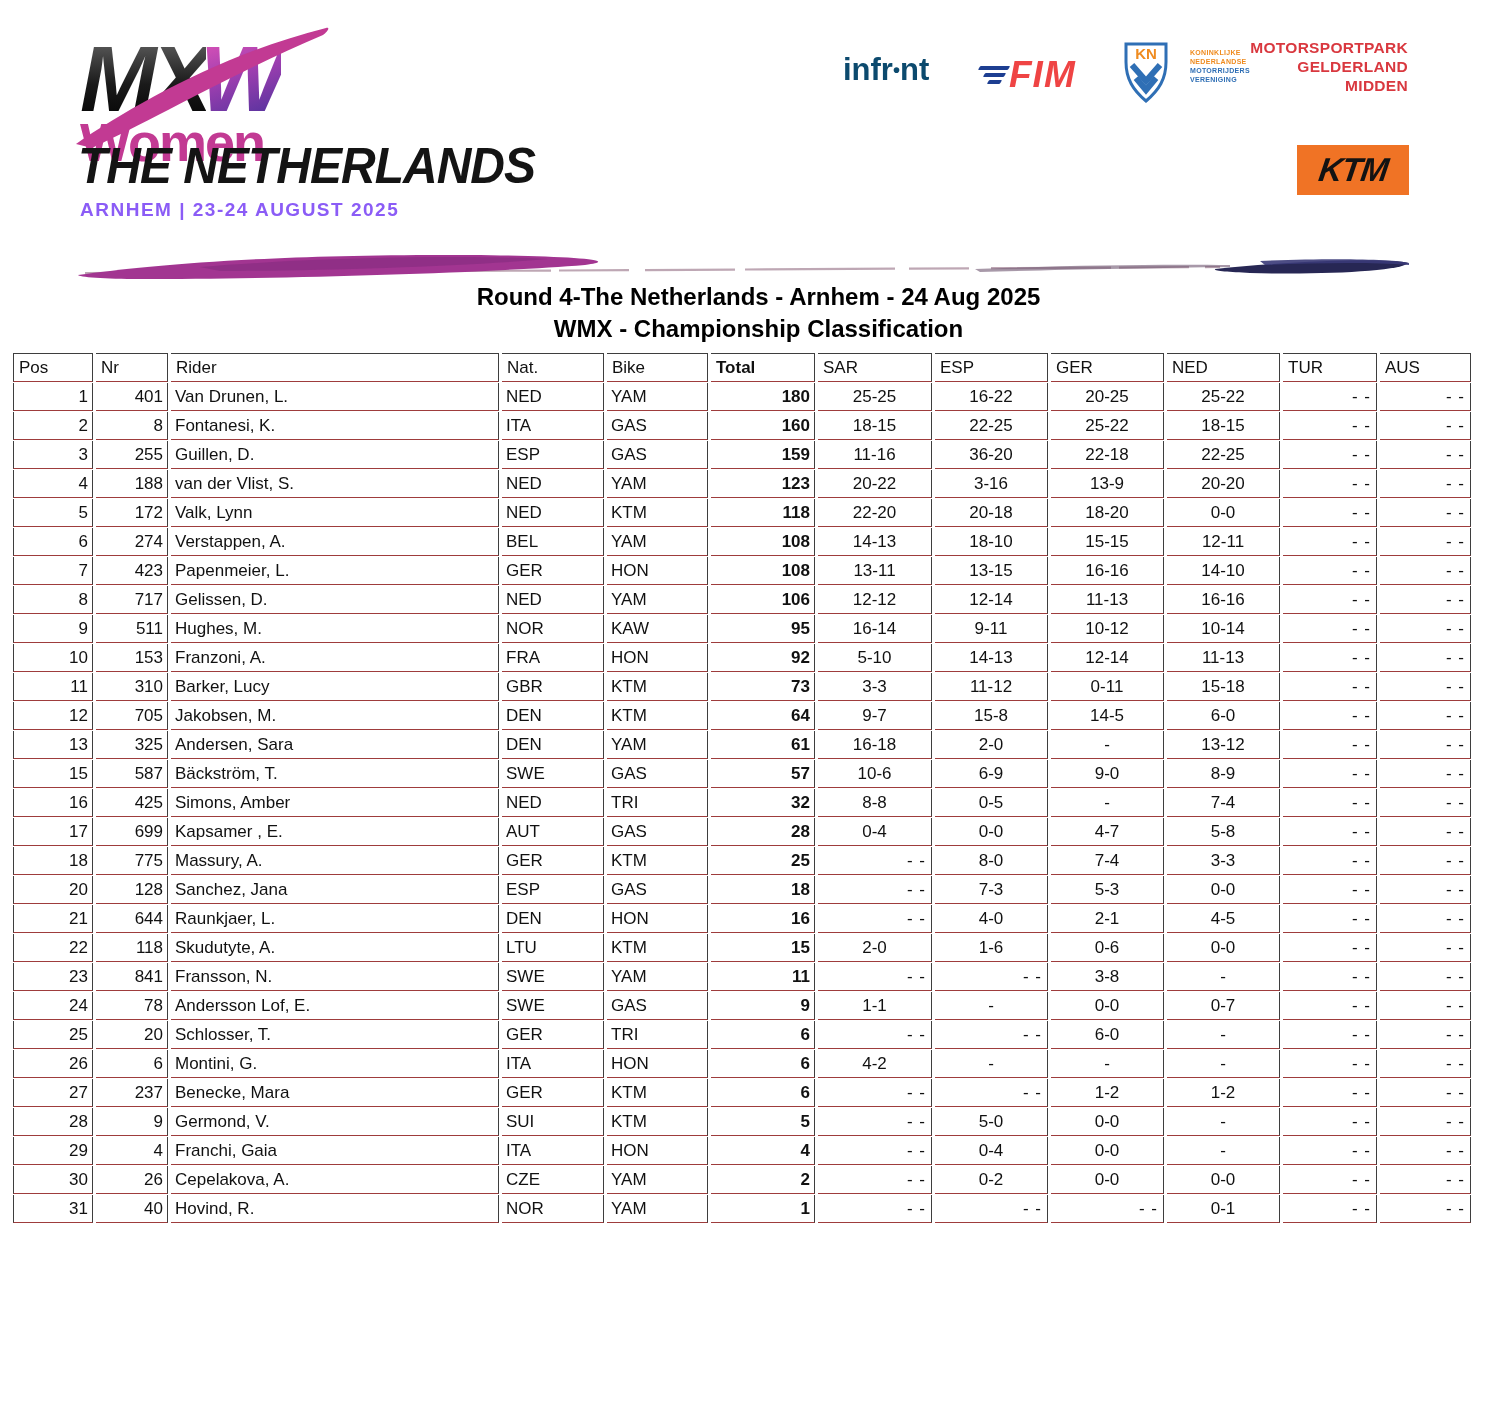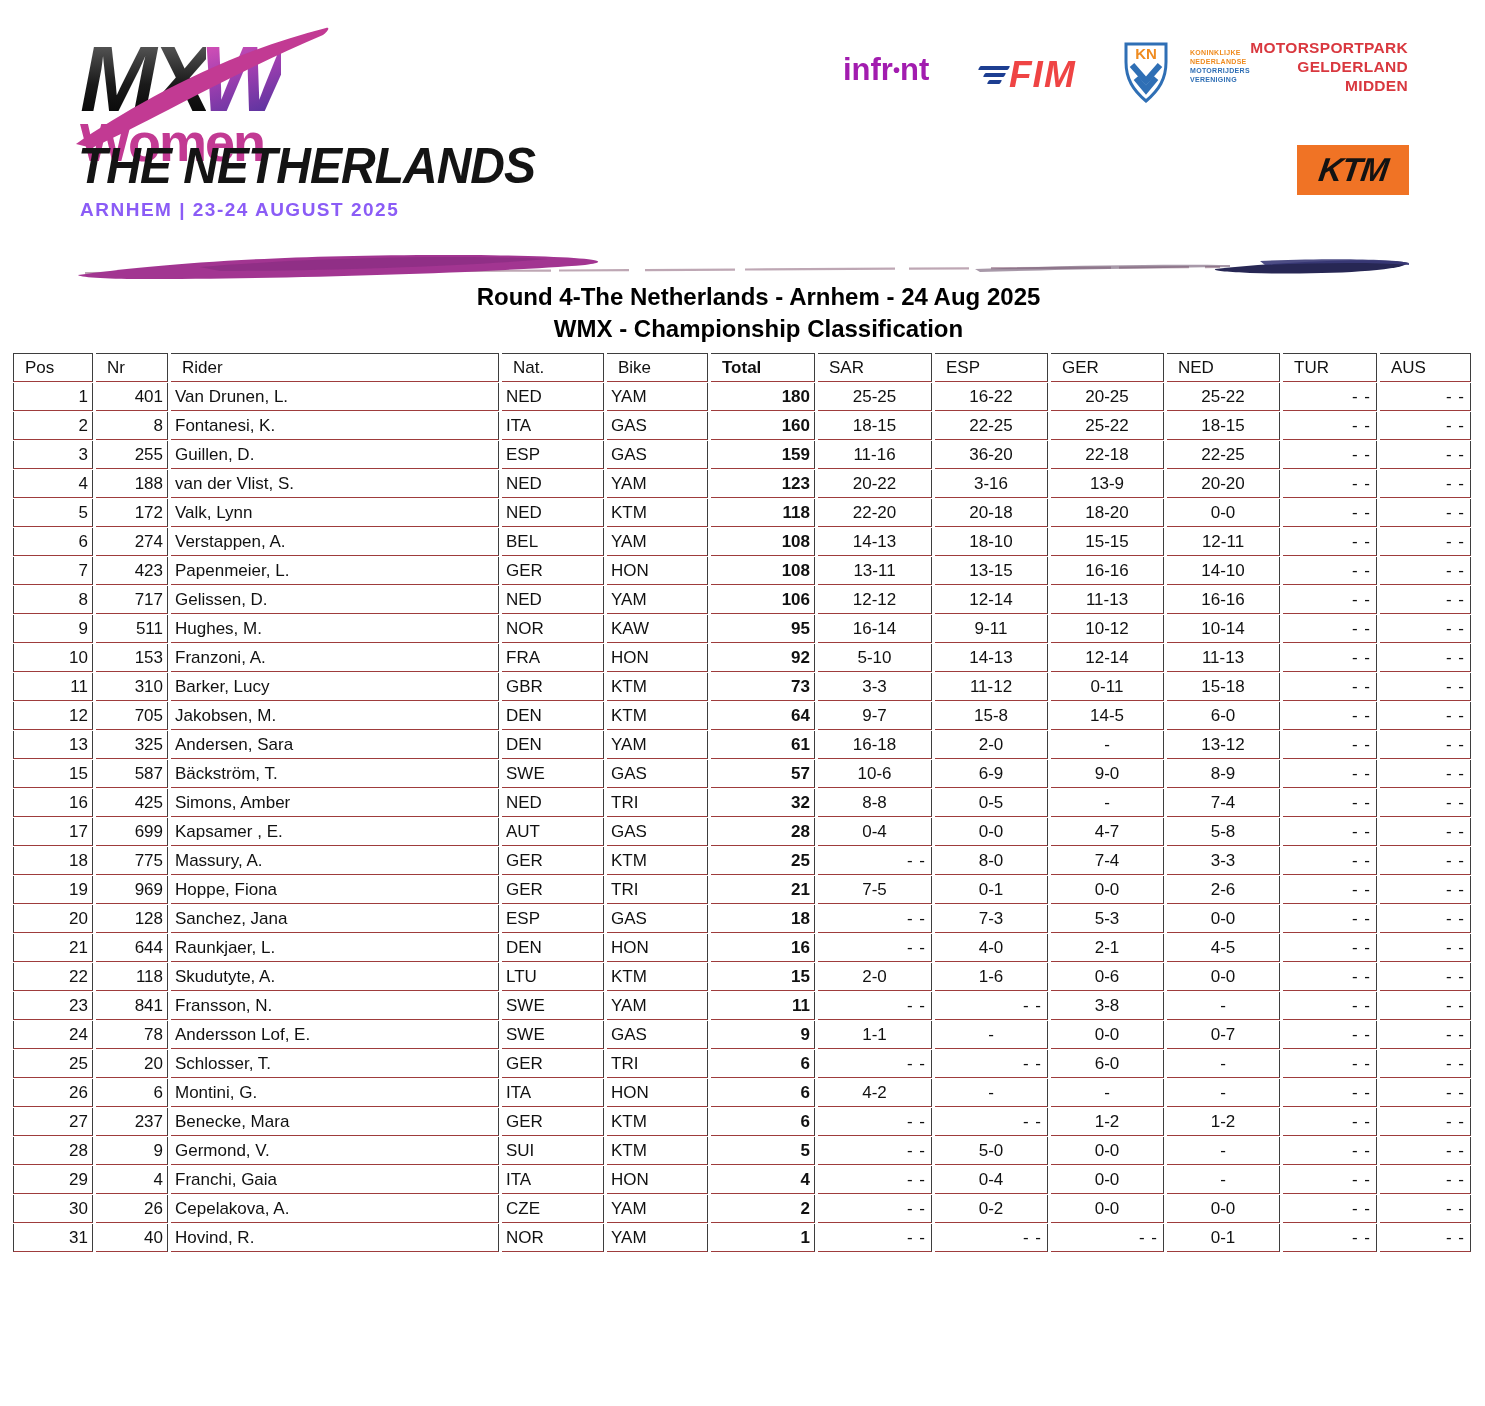--- a/index.html
+++ b/index.html
@@ -19,21 +19,21 @@
              letter-spacing:-2px;margin-top:-12px;}
 
   
   .event-name{position:absolute;left:78px;top:138px;font-style:italic;font-weight:900;
               font-size:48px;letter-spacing:-1px;color:#141414;white-space:nowrap;transform:scaleY(1.04);}
   .event-sub{position:absolute;left:80px;top:199px;font-weight:700;font-size:19px;
              letter-spacing:1.5px;color:#8b5cf6;white-space:nowrap;}
 
   
   .infront{position:absolute;left:843px;top:52px;font-weight:800;font-size:31px;
-           color:#a21caf;letter-spacing:0;white-space:nowrap;}
+           color:#0c4a6e;letter-spacing:0;white-space:nowrap;}
   .infront .dot{font-size:20px;vertical-align:3px;}
   .fim{position:absolute;left:975px;top:54px;display:flex;align-items:center;}
   .fim-wing{display:inline-flex;flex-direction:column;align-items:flex-end;gap:3px;
             margin-right:4px;transform:skewX(-30deg);}
   .fim-wing i{display:block;height:4px;background:#1d3e91;border-radius:1px;}
   .fim-wing i:nth-child(1){width:30px;}
   .fim-wing i:nth-child(2){width:21px;}
   .fim-wing i:nth-child(3){width:13px;}
   .fim-text{font-style:italic;font-weight:900;font-size:37px;color:#ef4444;letter-spacing:1px;}
   .knmv{position:absolute;left:1122px;top:40px;display:flex;align-items:flex-start;gap:20px;}
@@ -52,21 +52,21 @@
 
   
   .doc-title{position:absolute;left:16px;top:281px;width:100%;text-align:center;
              font-weight:700;font-size:24px;line-height:32px;color:#000;}
 
   
   .standings{position:absolute;left:10px;top:352px;width:1464px;table-layout:fixed;
              border-collapse:separate;border-spacing:3px 1px;}
   .standings th,.standings td{height:27px;font-size:17px;padding:0 4px;overflow:hidden;
              white-space:nowrap;border-right:1px solid #3e3e3e;border-bottom:1px solid #9e3c3c;}
-  .standings th{border-top:1px solid #3e3e3e;font-weight:400;text-align:left;padding-left:11px;}
+  .standings th{border-top:1px solid #3e3e3e;font-weight:400;text-align:left;padding-left:5px;}
   .standings th:first-child,.standings td:first-child{border-left:1px solid #3e3e3e;}
   .standings th.col-total{font-weight:700;}
   .c-pos,.c-nr{text-align:right;padding-right:2px;}
   .c-rider,.c-nat,.c-bike{text-align:left;padding-left:5px;}
   .c-total{text-align:right;font-weight:700;padding-right:8px;}
   .c-race{text-align:center;}
   .c-race.dash-right{text-align:right;padding-right:5px;letter-spacing:1px;}
 </style>
 </head>
 <body>
@@ -400,34 +400,20 @@
       <td class="c-bike">KTM</td>
       <td class="c-total">25</td>
       <td class="c-race dash-right">- -</td>
       <td class="c-race">8-0</td>
       <td class="c-race">7-4</td>
       <td class="c-race">3-3</td>
       <td class="c-race dash-right">- -</td>
       <td class="c-race dash-right">- -</td>
     </tr>
         <tr>
-      <td class="c-pos">19</td>
-      <td class="c-nr">969</td>
-      <td class="c-rider">Hoppe, Fiona</td>
-      <td class="c-nat">GER</td>
-      <td class="c-bike">TRI</td>
-      <td class="c-total">21</td>
-      <td class="c-race">7-5</td>
-      <td class="c-race">0-1</td>
-      <td class="c-race">0-0</td>
-      <td class="c-race">2-6</td>
-      <td class="c-race dash-right">- -</td>
-      <td class="c-race dash-right">- -</td>
-    </tr>
-        <tr>
       <td class="c-pos">20</td>
       <td class="c-nr">128</td>
       <td class="c-rider">Sanchez, Jana</td>
       <td class="c-nat">ESP</td>
       <td class="c-bike">GAS</td>
       <td class="c-total">18</td>
       <td class="c-race dash-right">- -</td>
       <td class="c-race">7-3</td>
       <td class="c-race">5-3</td>
       <td class="c-race">0-0</td>

